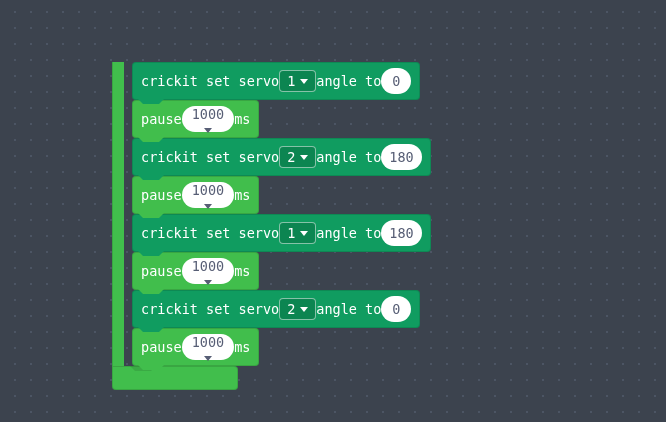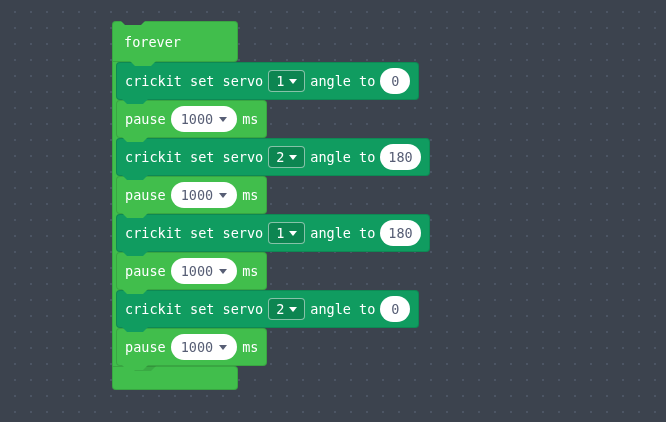--- a/index.html
+++ b/index.html
@@ -42,22 +42,22 @@
     background:#41BE4C;border-radius:0 4px 4px 4px;
     box-shadow:inset 0 0 0 1px rgba(0,0,0,0.12);
   }
   .farm::before{ 
     content:"";position:absolute;left:18px;top:0;width:26px;height:5px;
     background:rgba(0,0,0,0.10);
     clip-path:polygon(0 0,100% 0,calc(100% - 5px) 100%,5px 100%);
   }
   
   .row{
-    position:absolute;left:116px;height:38px;
-    display:flex;align-items:center;gap:5px;
+    position:absolute;left:132px;height:38px;
+    display:flex;align-items:center;
     padding:0 9px;box-sizing:border-box;
     border-radius:4px;
     white-space:nowrap;
     box-shadow:inset 0 0 0 1px rgba(0,0,0,0.12);
   }
   .row::after{ 
     content:"";position:absolute;left:6px;bottom:-4px;width:26px;height:5px;
     z-index:1;
     clip-path:polygon(0 0,100% 0,calc(100% - 5px) 100%,5px 100%);
   }
@@ -75,38 +75,35 @@
     border-radius:4px;padding:2px 7px;height:22px;box-sizing:border-box;
     color:#fff;cursor:pointer;
   }
   .arr-w{width:0;height:0;border-left:4px solid transparent;border-right:4px solid transparent;border-top:5px solid #fff;}
   .arr-d{width:0;height:0;border-left:4px solid transparent;border-right:4px solid transparent;border-top:5px solid #575E75;}
   
   .pill-dd{
     display:flex;align-items:center;gap:6px;
     background:#fff;border-radius:13px;height:26px;
     padding:0 10px;box-sizing:border-box;
-    color:#575E75;cursor:pointer;
+    color:#575E75;cursor:pointer;flex-direction:column;
   }
   
   .pill-num{
     display:flex;align-items:center;justify-content:center;
     background:#fff;border-radius:13px;height:26px;min-width:30px;
     padding:0 8px;box-sizing:border-box;
     color:#575E75;cursor:text;
   }
 </style>
 </head>
 <body>
 
 <div class="workspace">
 
-  <div class="ftop">
-    <span class="lbl">forever</span>
-  </div>
   <div class="fwall"></div>
   <div class="farm"></div>
 
   <div class="row crickit r1">
     <span class="lbl">crickit set servo</span>
     <span class="dd">
       <span>1</span>
       <span class="arr-w"></span>
     </span>
     <span class="lbl">angle to</span>

